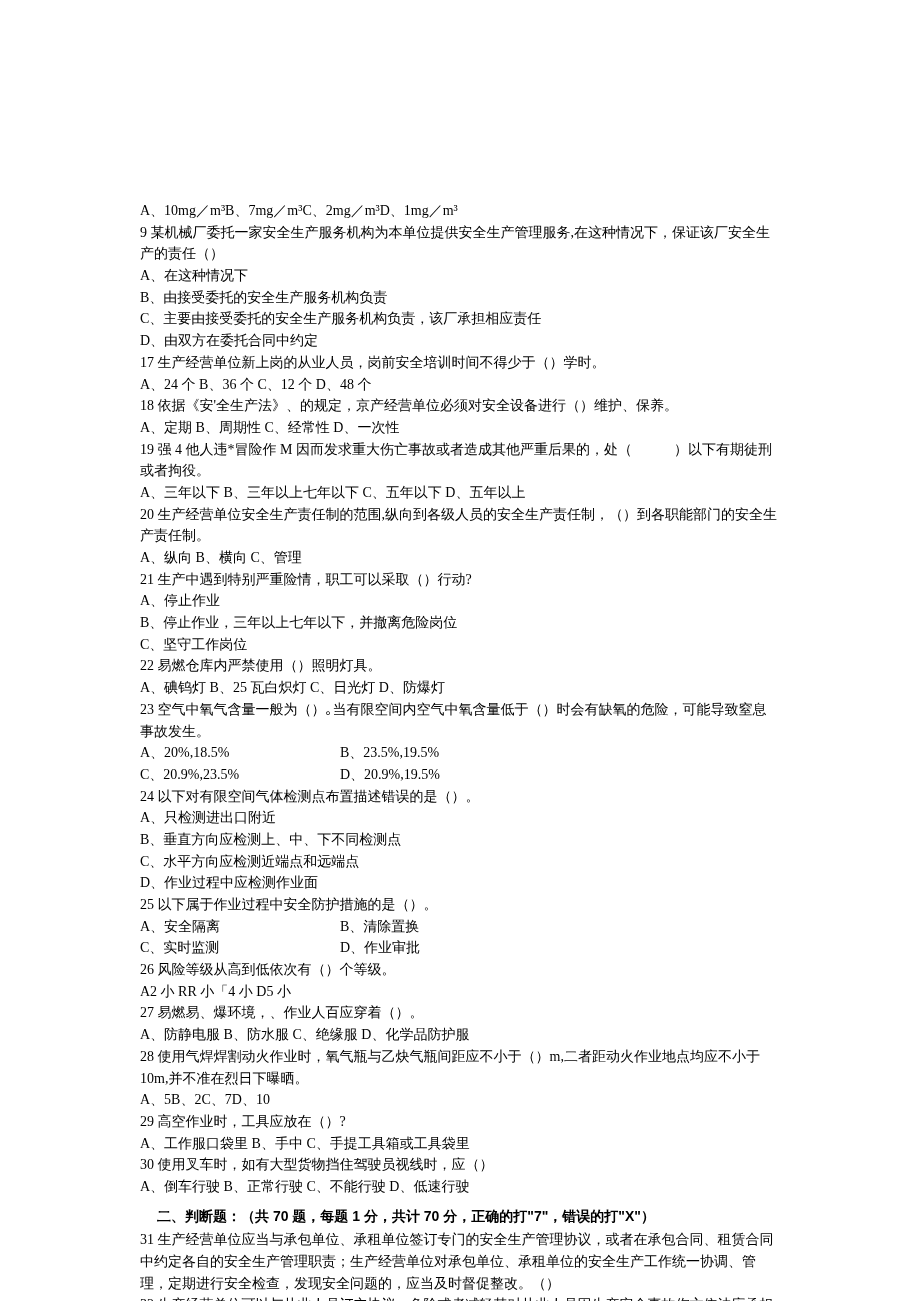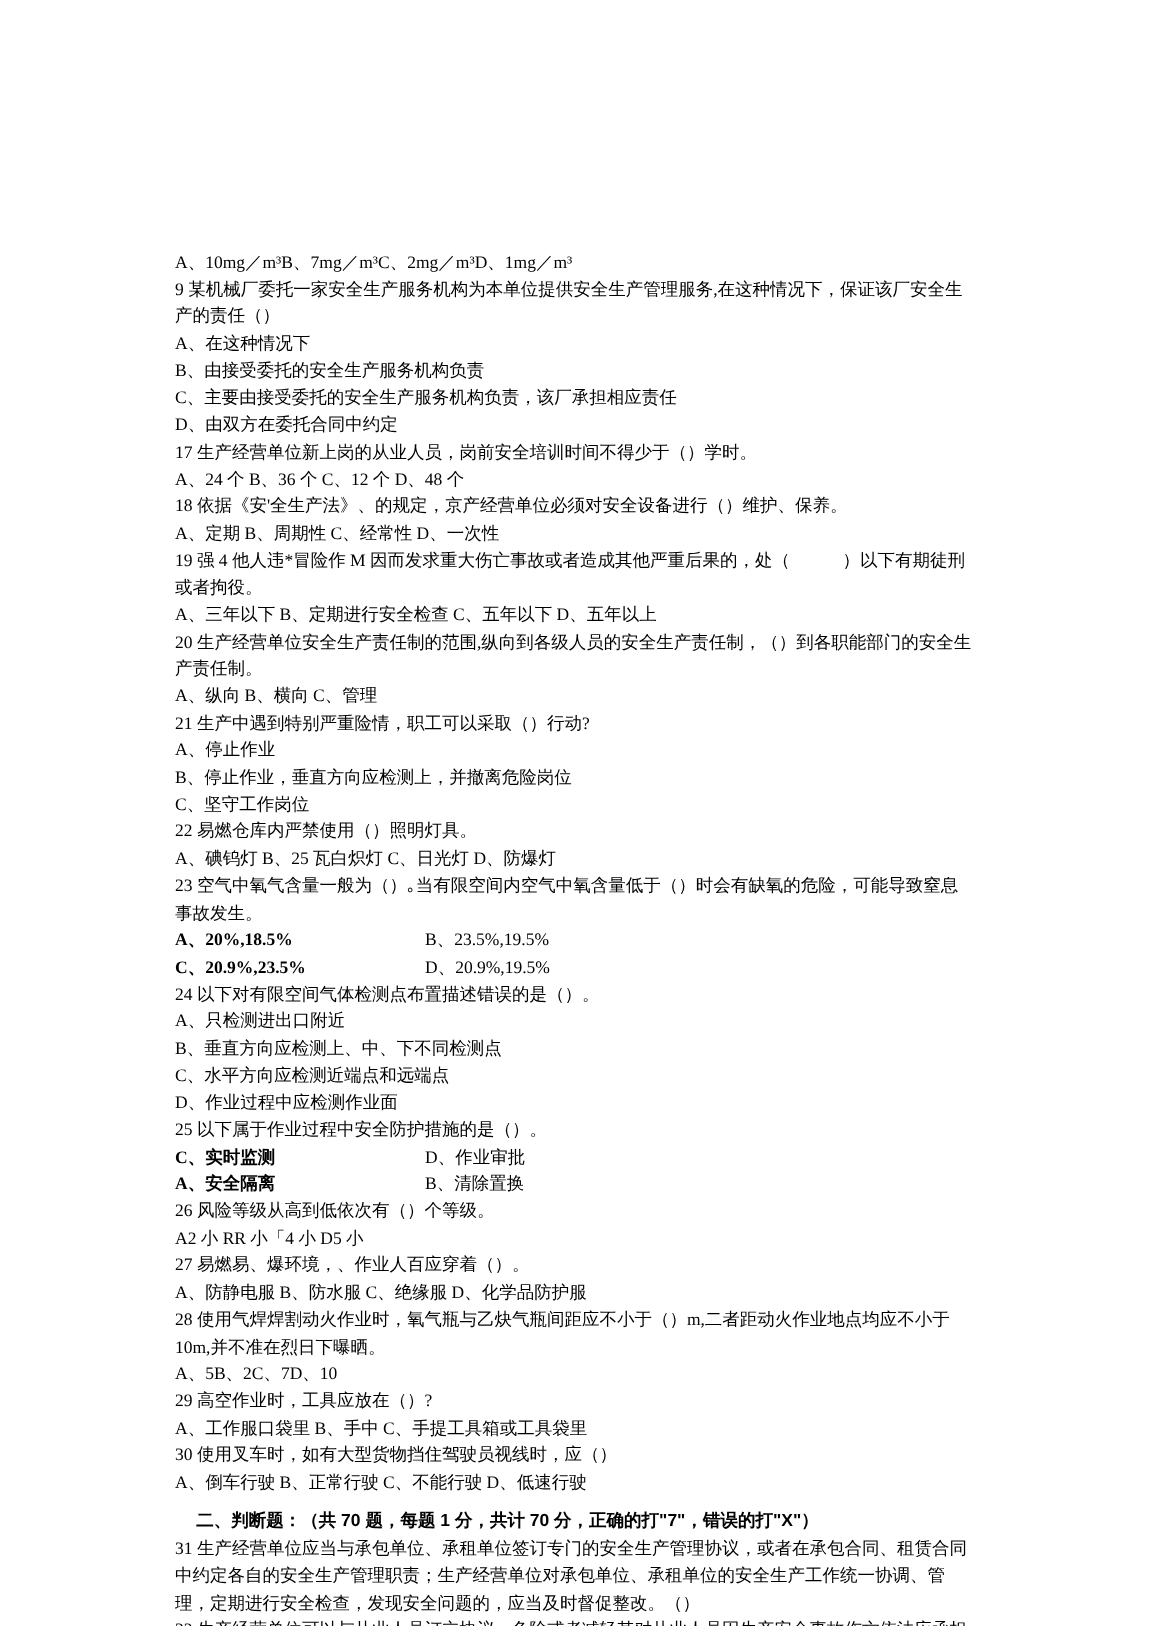--- a/index.html
+++ b/index.html
@@ -15,57 +15,57 @@
   }
   .line { display: block; }
   .section-title {
     font-family: "SimHei", "黑体", sans-serif;
     font-weight: bold;
     margin-top: 8px;
     margin-bottom: 2px;
     margin-left: 17px;
   }
   .opt-row span { display: inline-block; }
-  .w200 { width: 200px; font-weight: bold; }
+  .w200 { width: 200px; }
 </style>
 </head>
 <body>
 
 <div id="content">
     <div class="line">A、10mg／m³B、7mg／m³C、2mg／m³D、1mg／m³</div>
     <div class="line">9 某机械厂委托一家安全生产服务机构为本单位提供安全生产管理服务,在这种情况下，保证该厂安全生产的责任（）</div>
     <div class="line">A、在这种情况下</div>
     <div class="line">B、由接受委托的安全生产服务机构负责</div>
     <div class="line">C、主要由接受委托的安全生产服务机构负责，该厂承担相应责任</div>
     <div class="line">D、由双方在委托合同中约定</div>
     <div class="line">17 生产经营单位新上岗的从业人员，岗前安全培训时间不得少于（）学时。</div>
     <div class="line">A、24 个 B、36 个 C、12 个 D、48 个</div>
     <div class="line">18 依据《安'全生产法》、的规定，京产经营单位必须对安全设备进行（）维护、保养。</div>
     <div class="line">A、定期 B、周期性 C、经常性 D、一次性</div>
     <div class="line">19 强 4 他人违*冒险作 M 因而发求重大伤亡事故或者造成其他严重后果的，处（　　　）以下有期徒刑或者拘役。</div>
-    <div class="line">A、三年以下 B、定期进行安全检查 C、五年以下 D、五年以上</div>
+    <div class="line">A、三年以下 B、三年以上七年以下 C、五年以下 D、五年以上</div>
     <div class="line">20 生产经营单位安全生产责任制的范围,纵向到各级人员的安全生产责任制，（）到各职能部门的安全生产责任制。</div>
     <div class="line">A、纵向 B、横向 C、管理</div>
     <div class="line">21 生产中遇到特别严重险情，职工可以采取（）行动?</div>
     <div class="line">A、停止作业</div>
-    <div class="line">B、停止作业，垂直方向应检测上，并撤离危险岗位</div>
+    <div class="line">B、停止作业，三年以上七年以下，并撤离危险岗位</div>
     <div class="line">C、坚守工作岗位</div>
     <div class="line">22 易燃仓库内严禁使用（）照明灯具。</div>
     <div class="line">A、碘钨灯 B、25 瓦白炽灯 C、日光灯 D、防爆灯</div>
     <div class="line">23 空气中氧气含量一般为（）｡当有限空间内空气中氧含量低于（）时会有缺氧的危险，可能导致窒息事故发生。</div>
     <div class="line opt-row"><span class="w200">A、20%,18.5%</span><span>B、23.5%,19.5%</span></div>
     <div class="line opt-row"><span class="w200">C、20.9%,23.5%</span><span>D、20.9%,19.5%</span></div>
     <div class="line">24 以下对有限空间气体检测点布置描述错误的是（）。</div>
     <div class="line">A、只检测进出口附近</div>
     <div class="line">B、垂直方向应检测上、中、下不同检测点</div>
     <div class="line">C、水平方向应检测近端点和远端点</div>
     <div class="line">D、作业过程中应检测作业面</div>
     <div class="line">25 以下属于作业过程中安全防护措施的是（）。</div>
+    <div class="line opt-row"><span class="w200">A、安全隔离</span><span>B、清除置换</span></div>
     <div class="line opt-row"><span class="w200">C、实时监测</span><span>D、作业审批</span></div>
-    <div class="line opt-row"><span class="w200">A、安全隔离</span><span>B、清除置换</span></div>
     <div class="line">26 风险等级从高到低依次有（）个等级。</div>
     <div class="line">A2 小 RR 小「4 小 D5 小</div>
     <div class="line">27 易燃易、爆环境，、作业人百应穿着（）。</div>
     <div class="line">A、防静电服 B、防水服 C、绝缘服 D、化学品防护服</div>
     <div class="line">28 使用气焊焊割动火作业时，氧气瓶与乙炔气瓶间距应不小于（）m,二者距动火作业地点均应不小于 10m,并不准在烈日下曝晒。</div>
     <div class="line">A、5B、2C、7D、10</div>
     <div class="line">29 高空作业时，工具应放在（）?</div>
     <div class="line">A、工作服口袋里 B、手中 C、手提工具箱或工具袋里</div>
     <div class="line">30 使用叉车时，如有大型货物挡住驾驶员视线时，应（）</div>
     <div class="line">A、倒车行驶 B、正常行驶 C、不能行驶 D、低速行驶</div>

